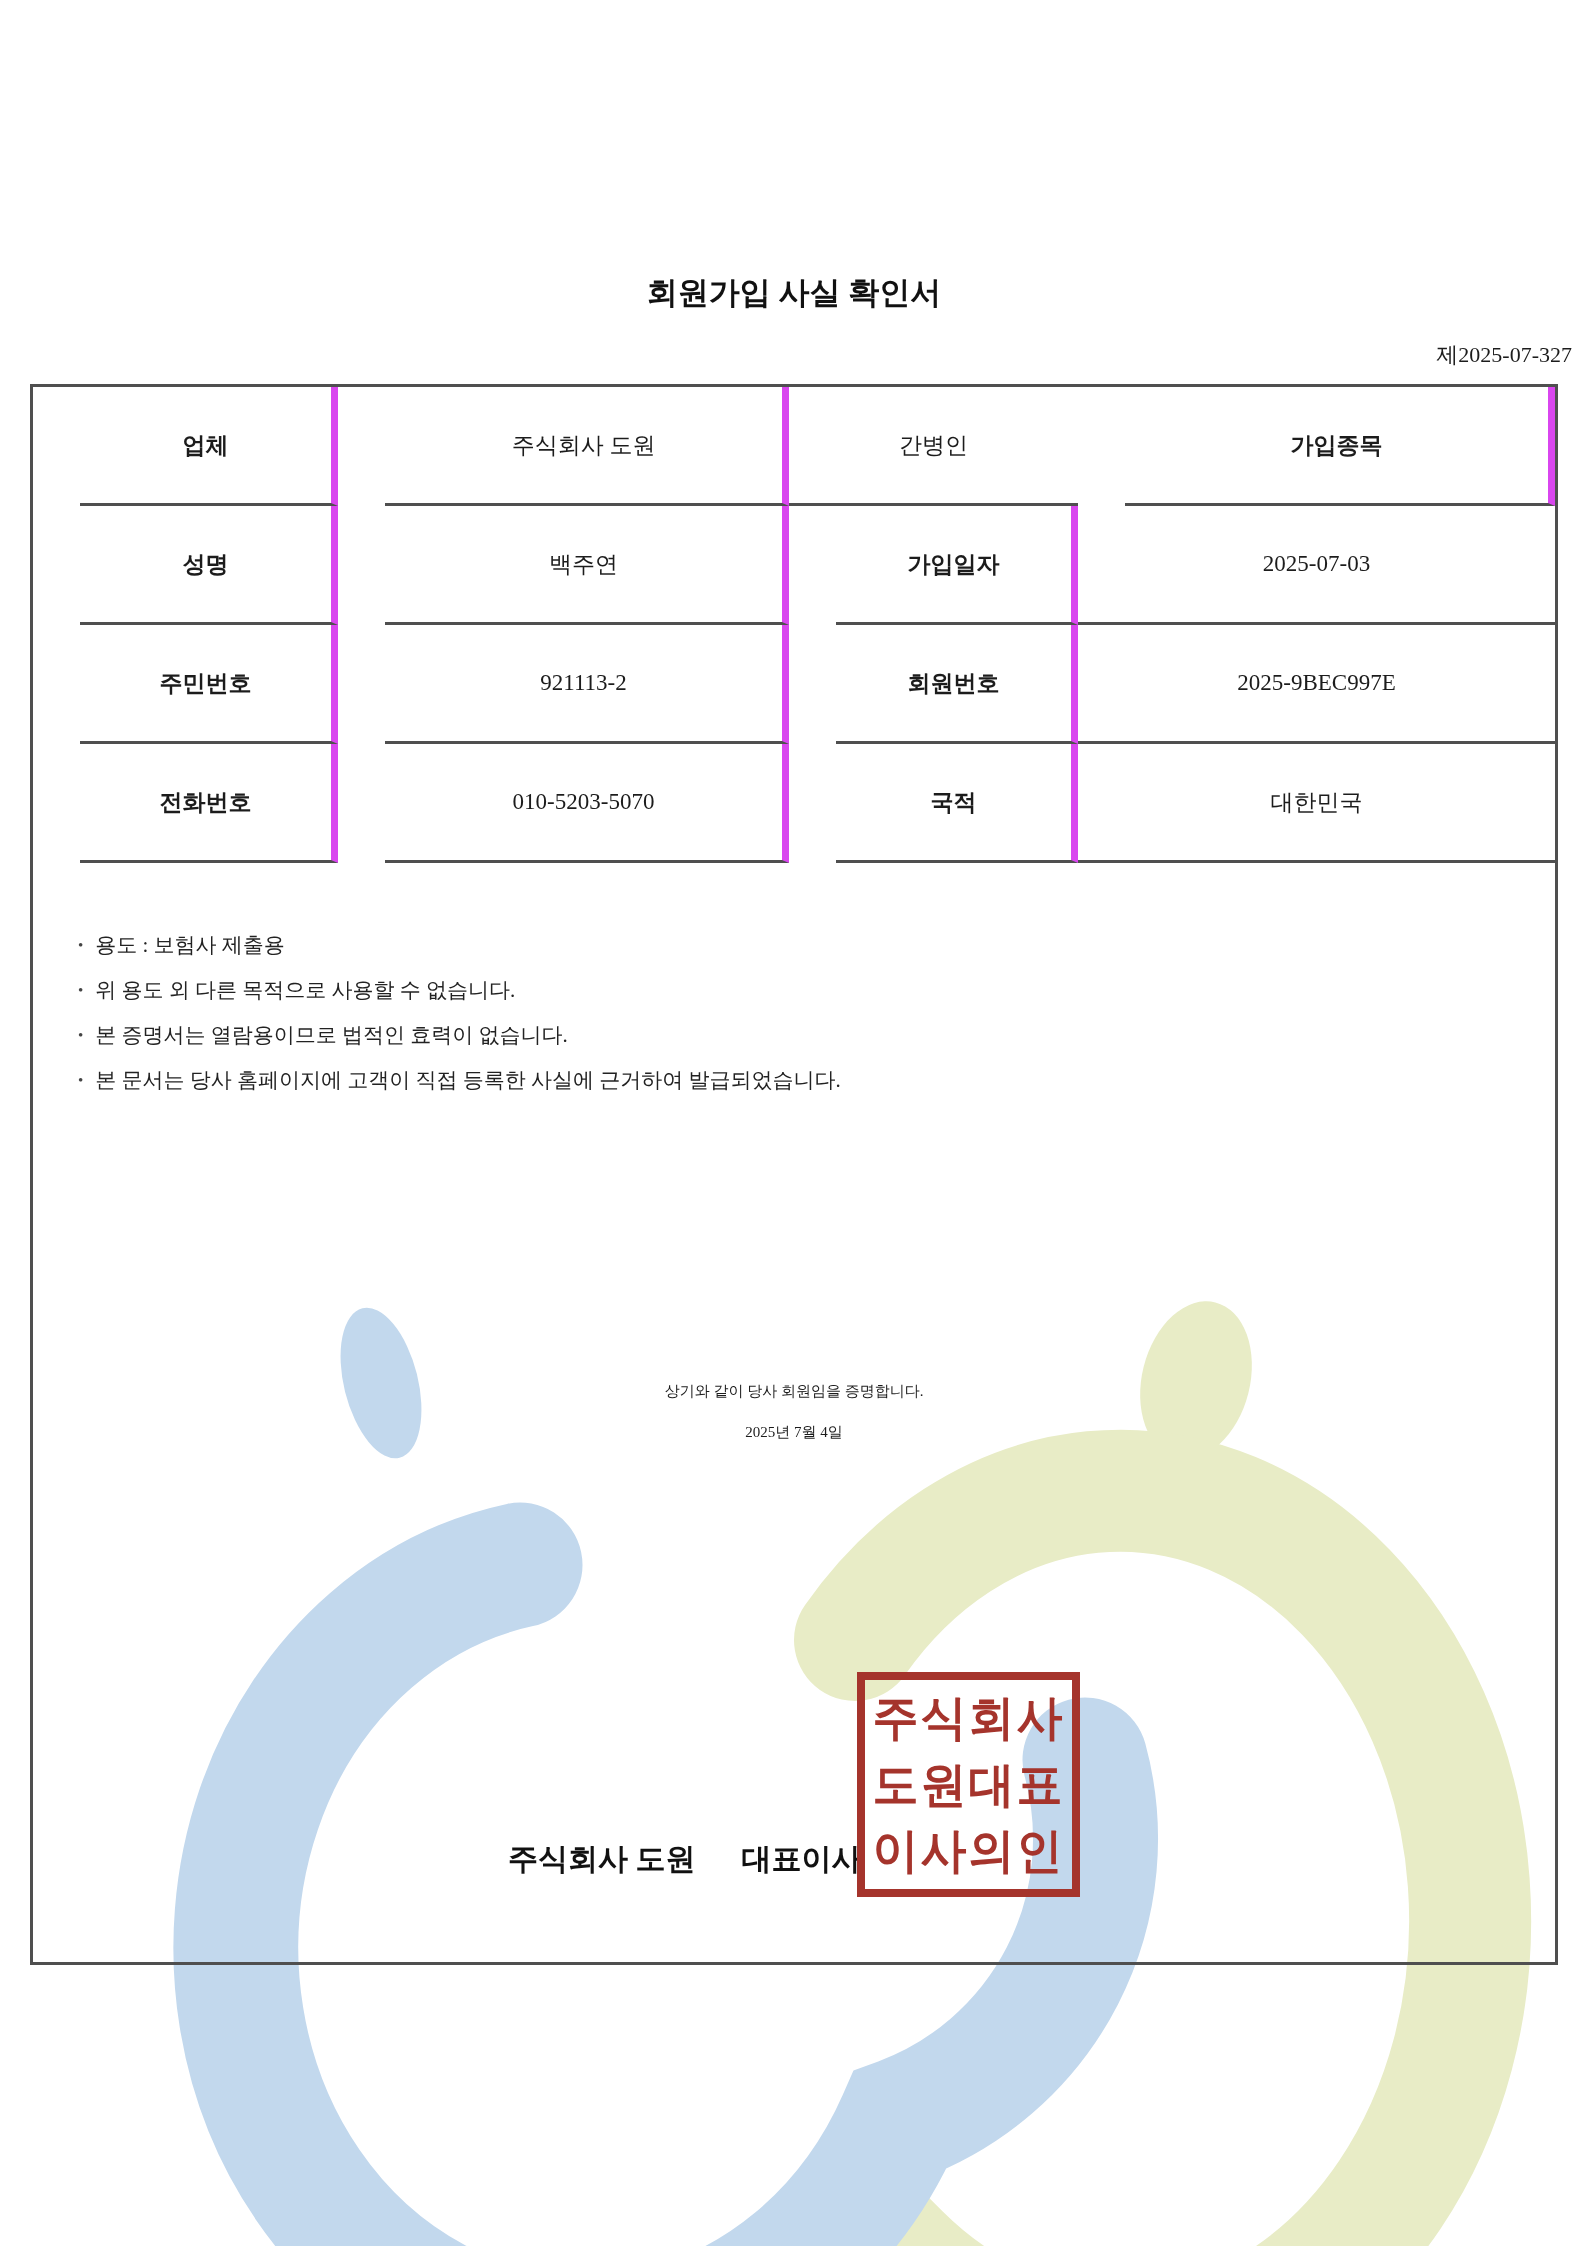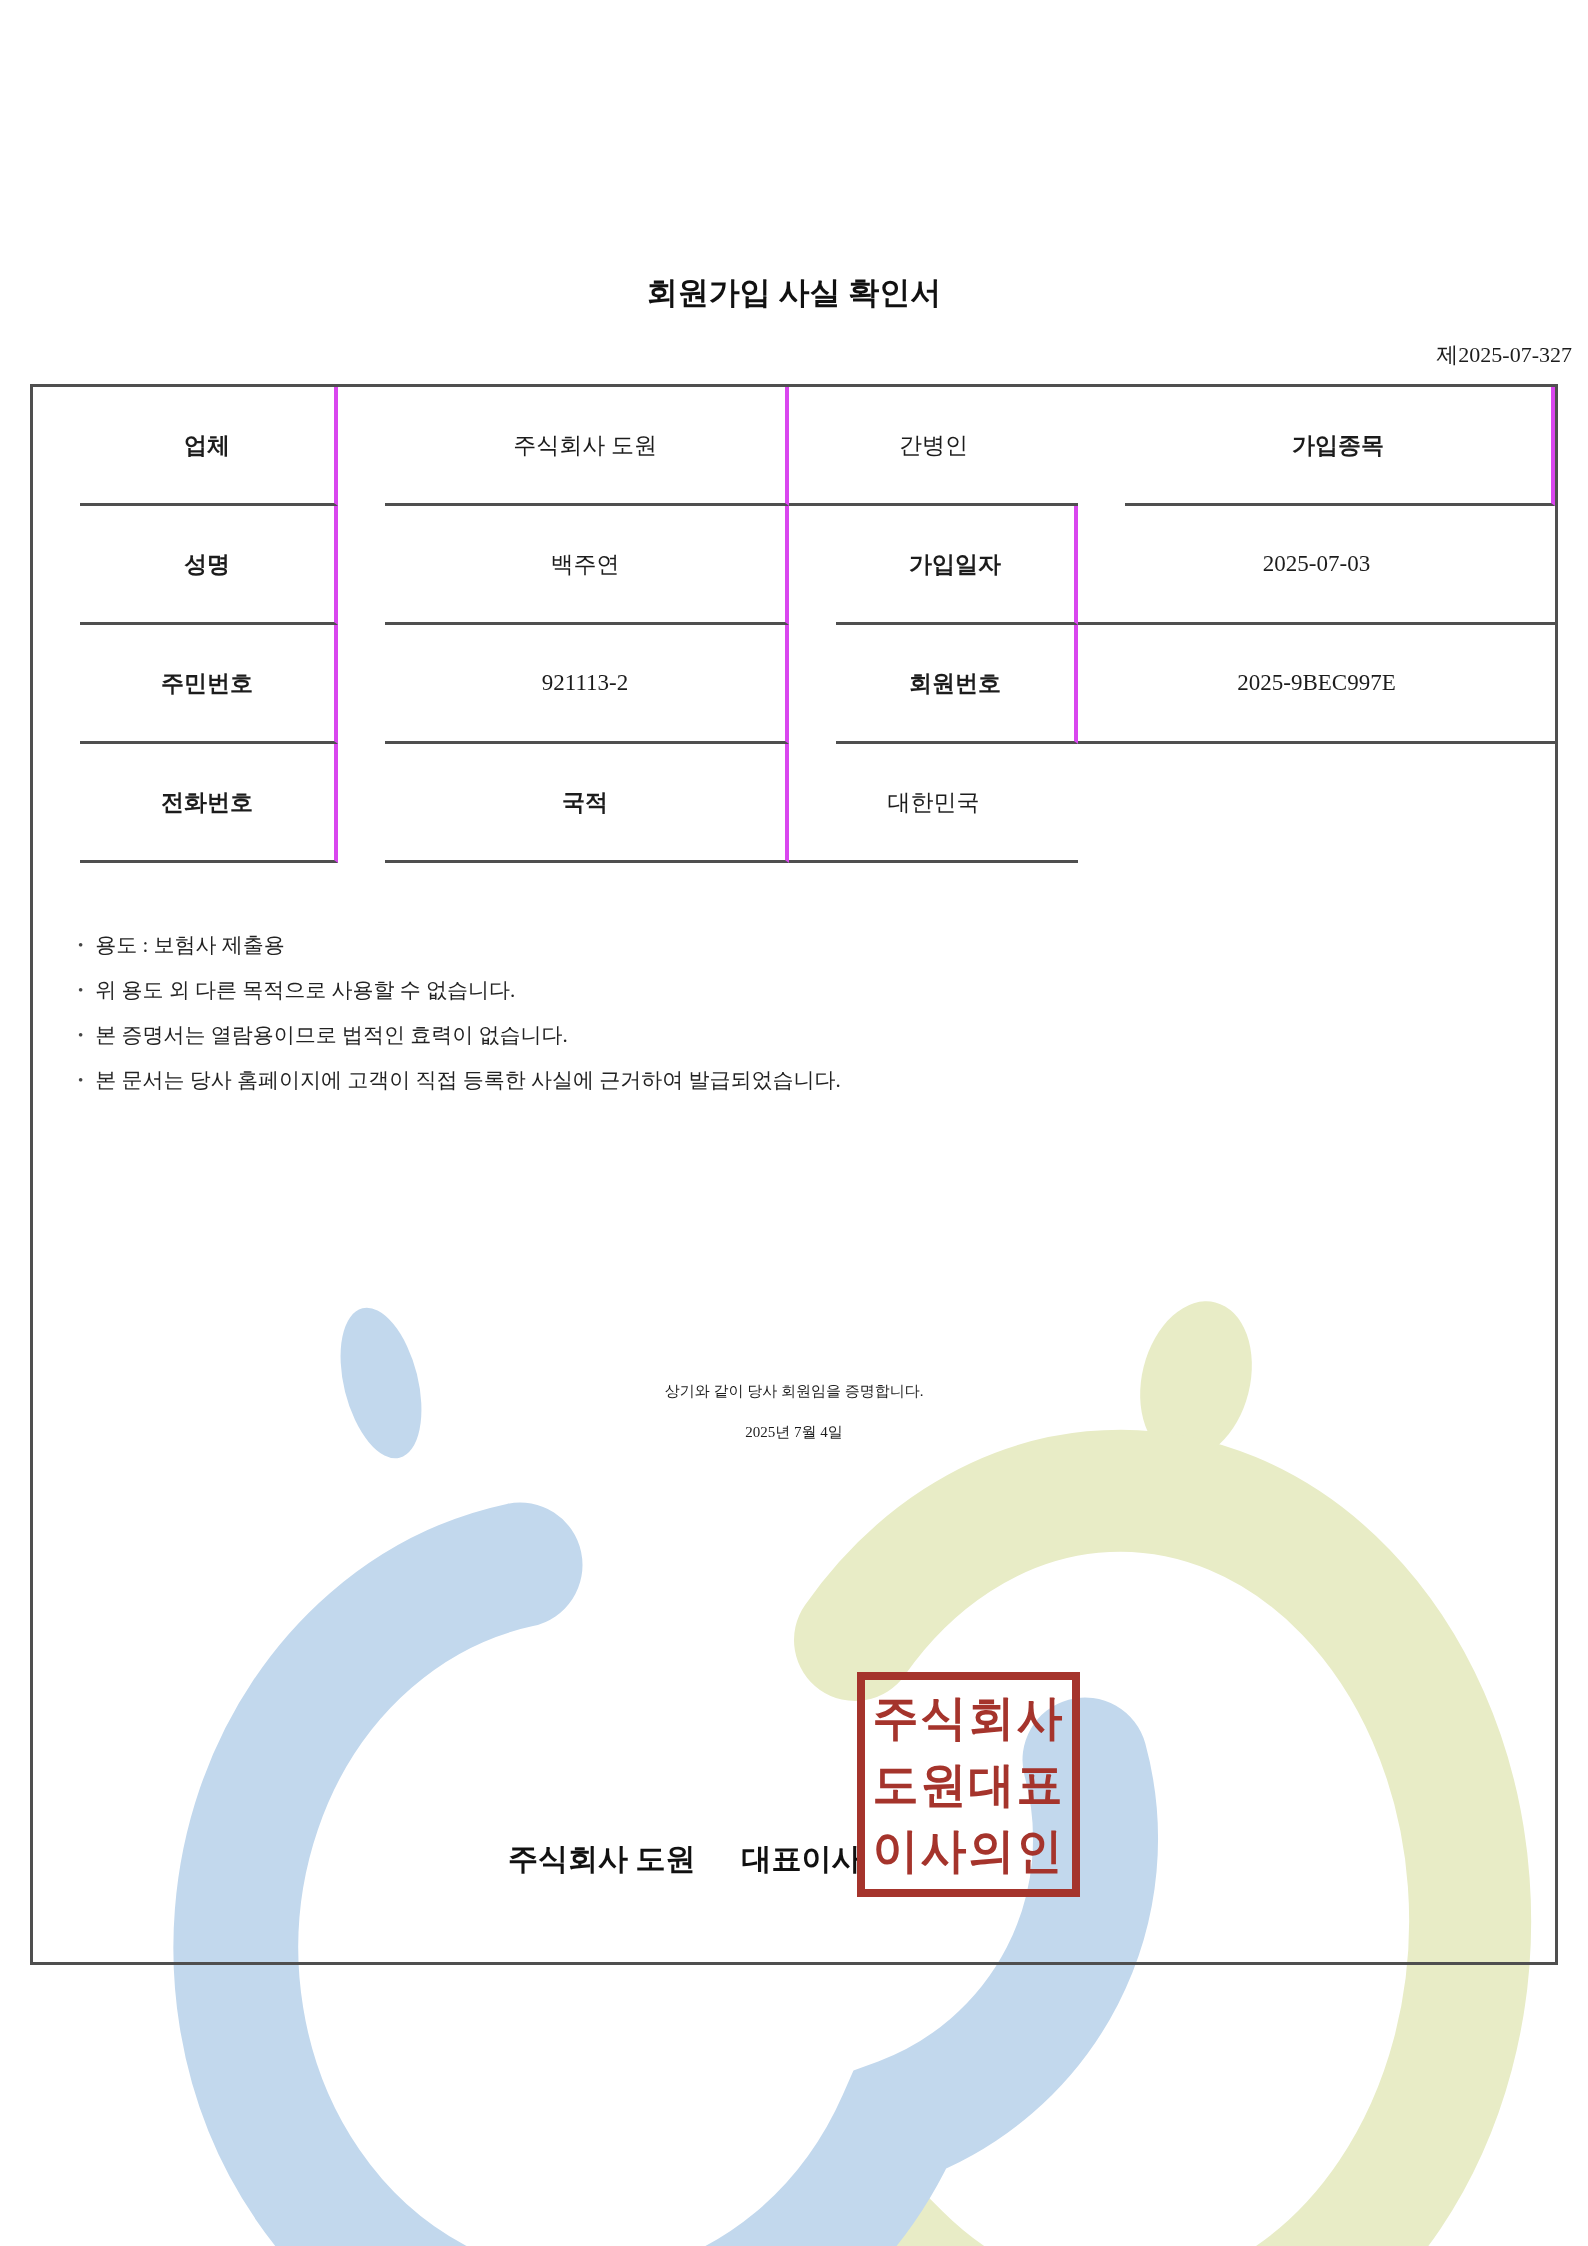--- a/index.html
+++ b/index.html
@@ -33,21 +33,21 @@
     display:grid;
     grid-template-columns:305px 451px 289px auto;
     grid-auto-rows:119px;
   }
   .cell{
     display:flex;align-items:center;justify-content:center;
     font-size:23px;box-sizing:border-box;
     border-bottom:3px solid #4f4f4f;
   }
   .cell.lab{font-weight:bold;}
-  .cell.b-r{border-right:4px solid #d946ef;margin-left:47px;}
+  .cell.b-r{border-right:7px solid #d946ef;margin-left:47px;}
   
   .notes{
     position:absolute;left:45px;top:544px;right:40px;
     font-size:21px;color:#222;
   }
   .note-line{display:flex;align-items:baseline;height:45px;}
   .note-line::before{
     content:"•";font-size:15px;color:#444;
     margin-right:12px;position:relative;top:-2px;
   }
@@ -108,20 +108,21 @@
       <div class="cell b-r">백주연</div>
       <div class="cell lab b-r">가입일자</div>
       <div class="cell">2025-07-03</div>
 
       <div class="cell lab b-r">주민번호</div>
       <div class="cell b-r">921113-2</div>
       <div class="cell lab b-r">회원번호</div>
       <div class="cell">2025-9BEC997E</div>
 
       <div class="cell lab b-r">전화번호</div>
+      <div class="cell b-r">010-5203-5070</div>
       <div class="cell lab b-r">국적</div>
       <div class="cell">대한민국</div>
     </div>
 
     <div class="notes">
       <div class="note-line">용도 : 보험사 제출용</div>
       <div class="note-line">위 용도 외 다른 목적으로 사용할 수 없습니다.</div>
       <div class="note-line">본 증명서는 열람용이므로 법적인 효력이 없습니다.</div>
       <div class="note-line">본 문서는 당사 홈페이지에 고객이 직접 등록한 사실에 근거하여 발급되었습니다.</div>
     </div>

